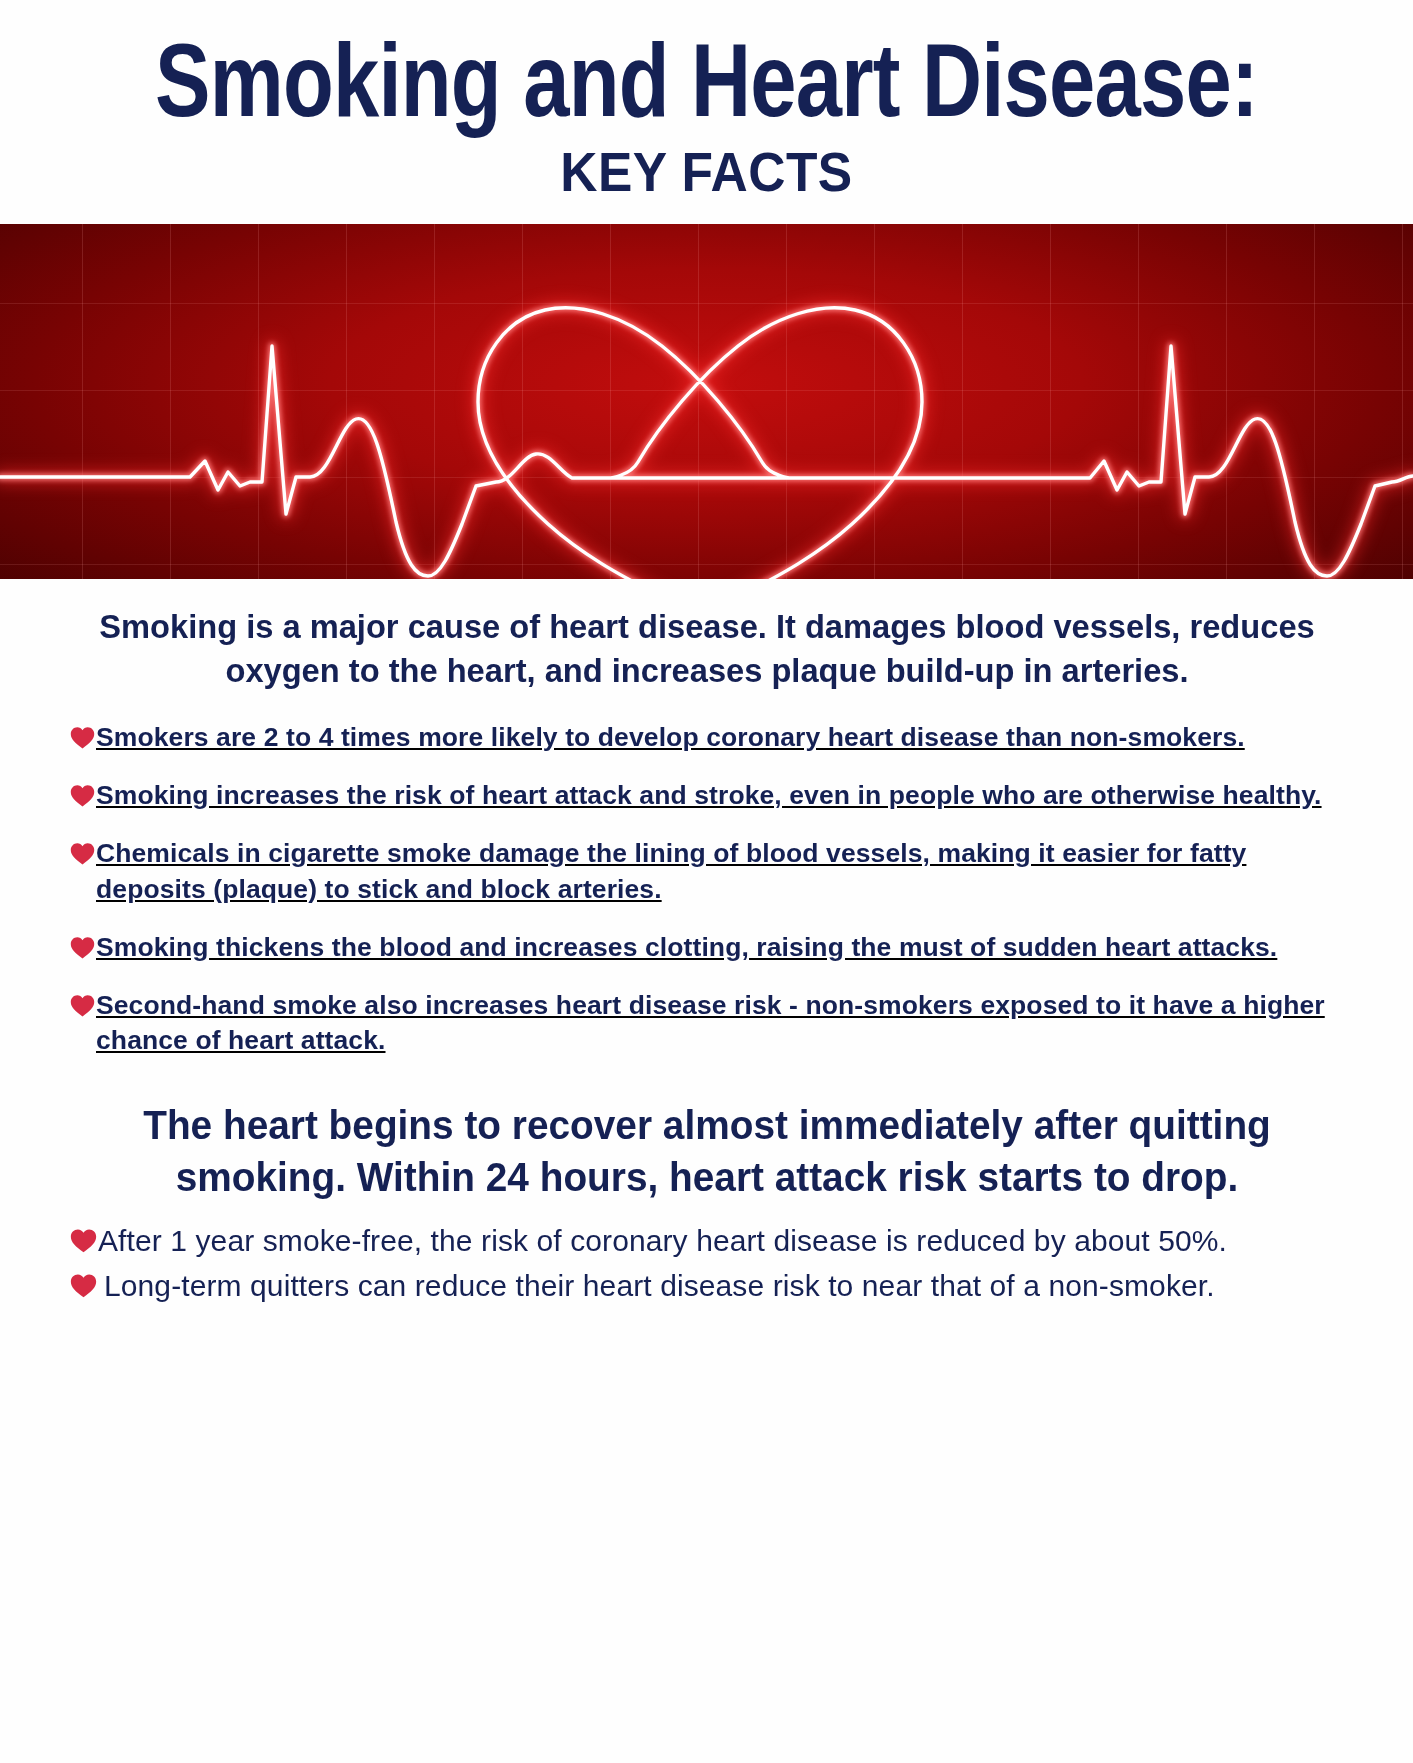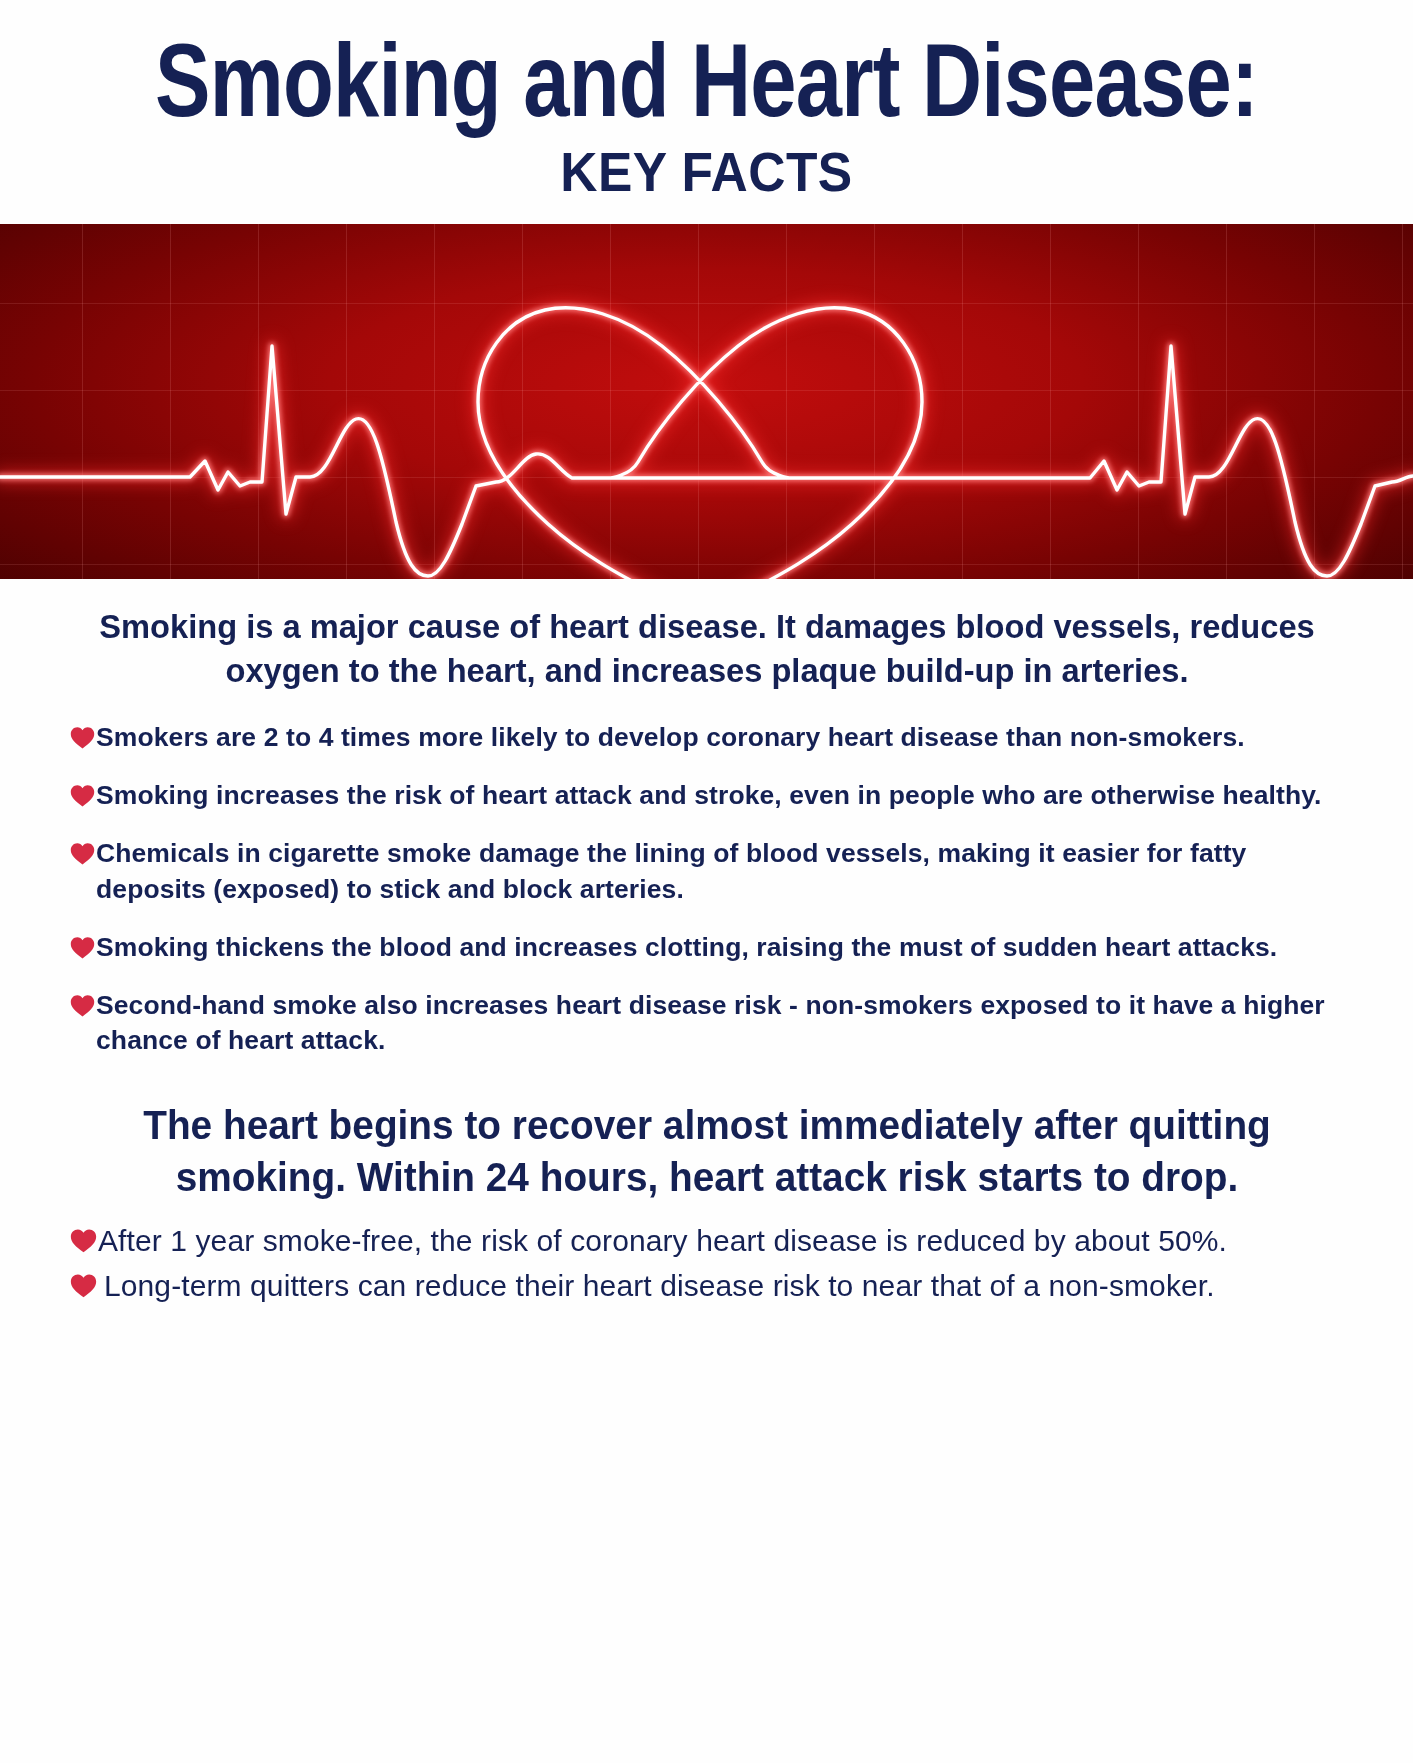--- a/index.html
+++ b/index.html
@@ -122,20 +122,21 @@
     text-align: center;
     margin: 26px auto 0 auto;
     max-width: 1310px;
     transform: scaleX(0.96);
   }
 
   .facts {
     margin: 28px 0 0 0;
     padding: 0 0 0 34px;
     list-style: none;
+    text-decoration: underline;
   }
   .fact {
     display: flex;
     align-items: flex-start;
     color: #152154;
     font-family: "Liberation Sans Narrow", "Liberation Sans", sans-serif;
     font-weight: 700;
     font-size: 26.5px;
     line-height: 1.33;
     margin-bottom: 23px;
@@ -275,21 +276,21 @@
             </svg>
         </span>
         <span class="fact-text">Smoking increases the risk of heart attack and stroke, even in people who are otherwise healthy.</span>
       </li>
       <li class="fact">
         <span class="bullet-heart">
           <svg class="heart-svg" viewBox="0 0 32 30">
               <path d="M16 29C7 22.5 1 17.3 1 10.6 1 5.6 4.8 2 9.3 2c2.9 0 5.3 1.5 6.7 3.8C17.4 3.5 19.8 2 22.7 2 27.2 2 31 5.6 31 10.6c0 6.7-6 11.9-15 18.4z" fill="#d62b44"></path>
             </svg>
         </span>
-        <span class="fact-text">Chemicals in cigarette smoke damage the lining of blood vessels, making it easier for fatty deposits (exposed) to stick and block arteries.</span>
+        <span class="fact-text">Chemicals in cigarette smoke damage the lining of blood vessels, making it easier for fatty deposits (plaque) to stick and block arteries.</span>
       </li>
       <li class="fact">
         <span class="bullet-heart">
           <svg class="heart-svg" viewBox="0 0 32 30">
               <path d="M16 29C7 22.5 1 17.3 1 10.6 1 5.6 4.8 2 9.3 2c2.9 0 5.3 1.5 6.7 3.8C17.4 3.5 19.8 2 22.7 2 27.2 2 31 5.6 31 10.6c0 6.7-6 11.9-15 18.4z" fill="#d62b44"></path>
             </svg>
         </span>
         <span class="fact-text">Smoking thickens the blood and increases clotting, raising the must of sudden heart attacks.</span>
       </li>
       <li class="fact">

